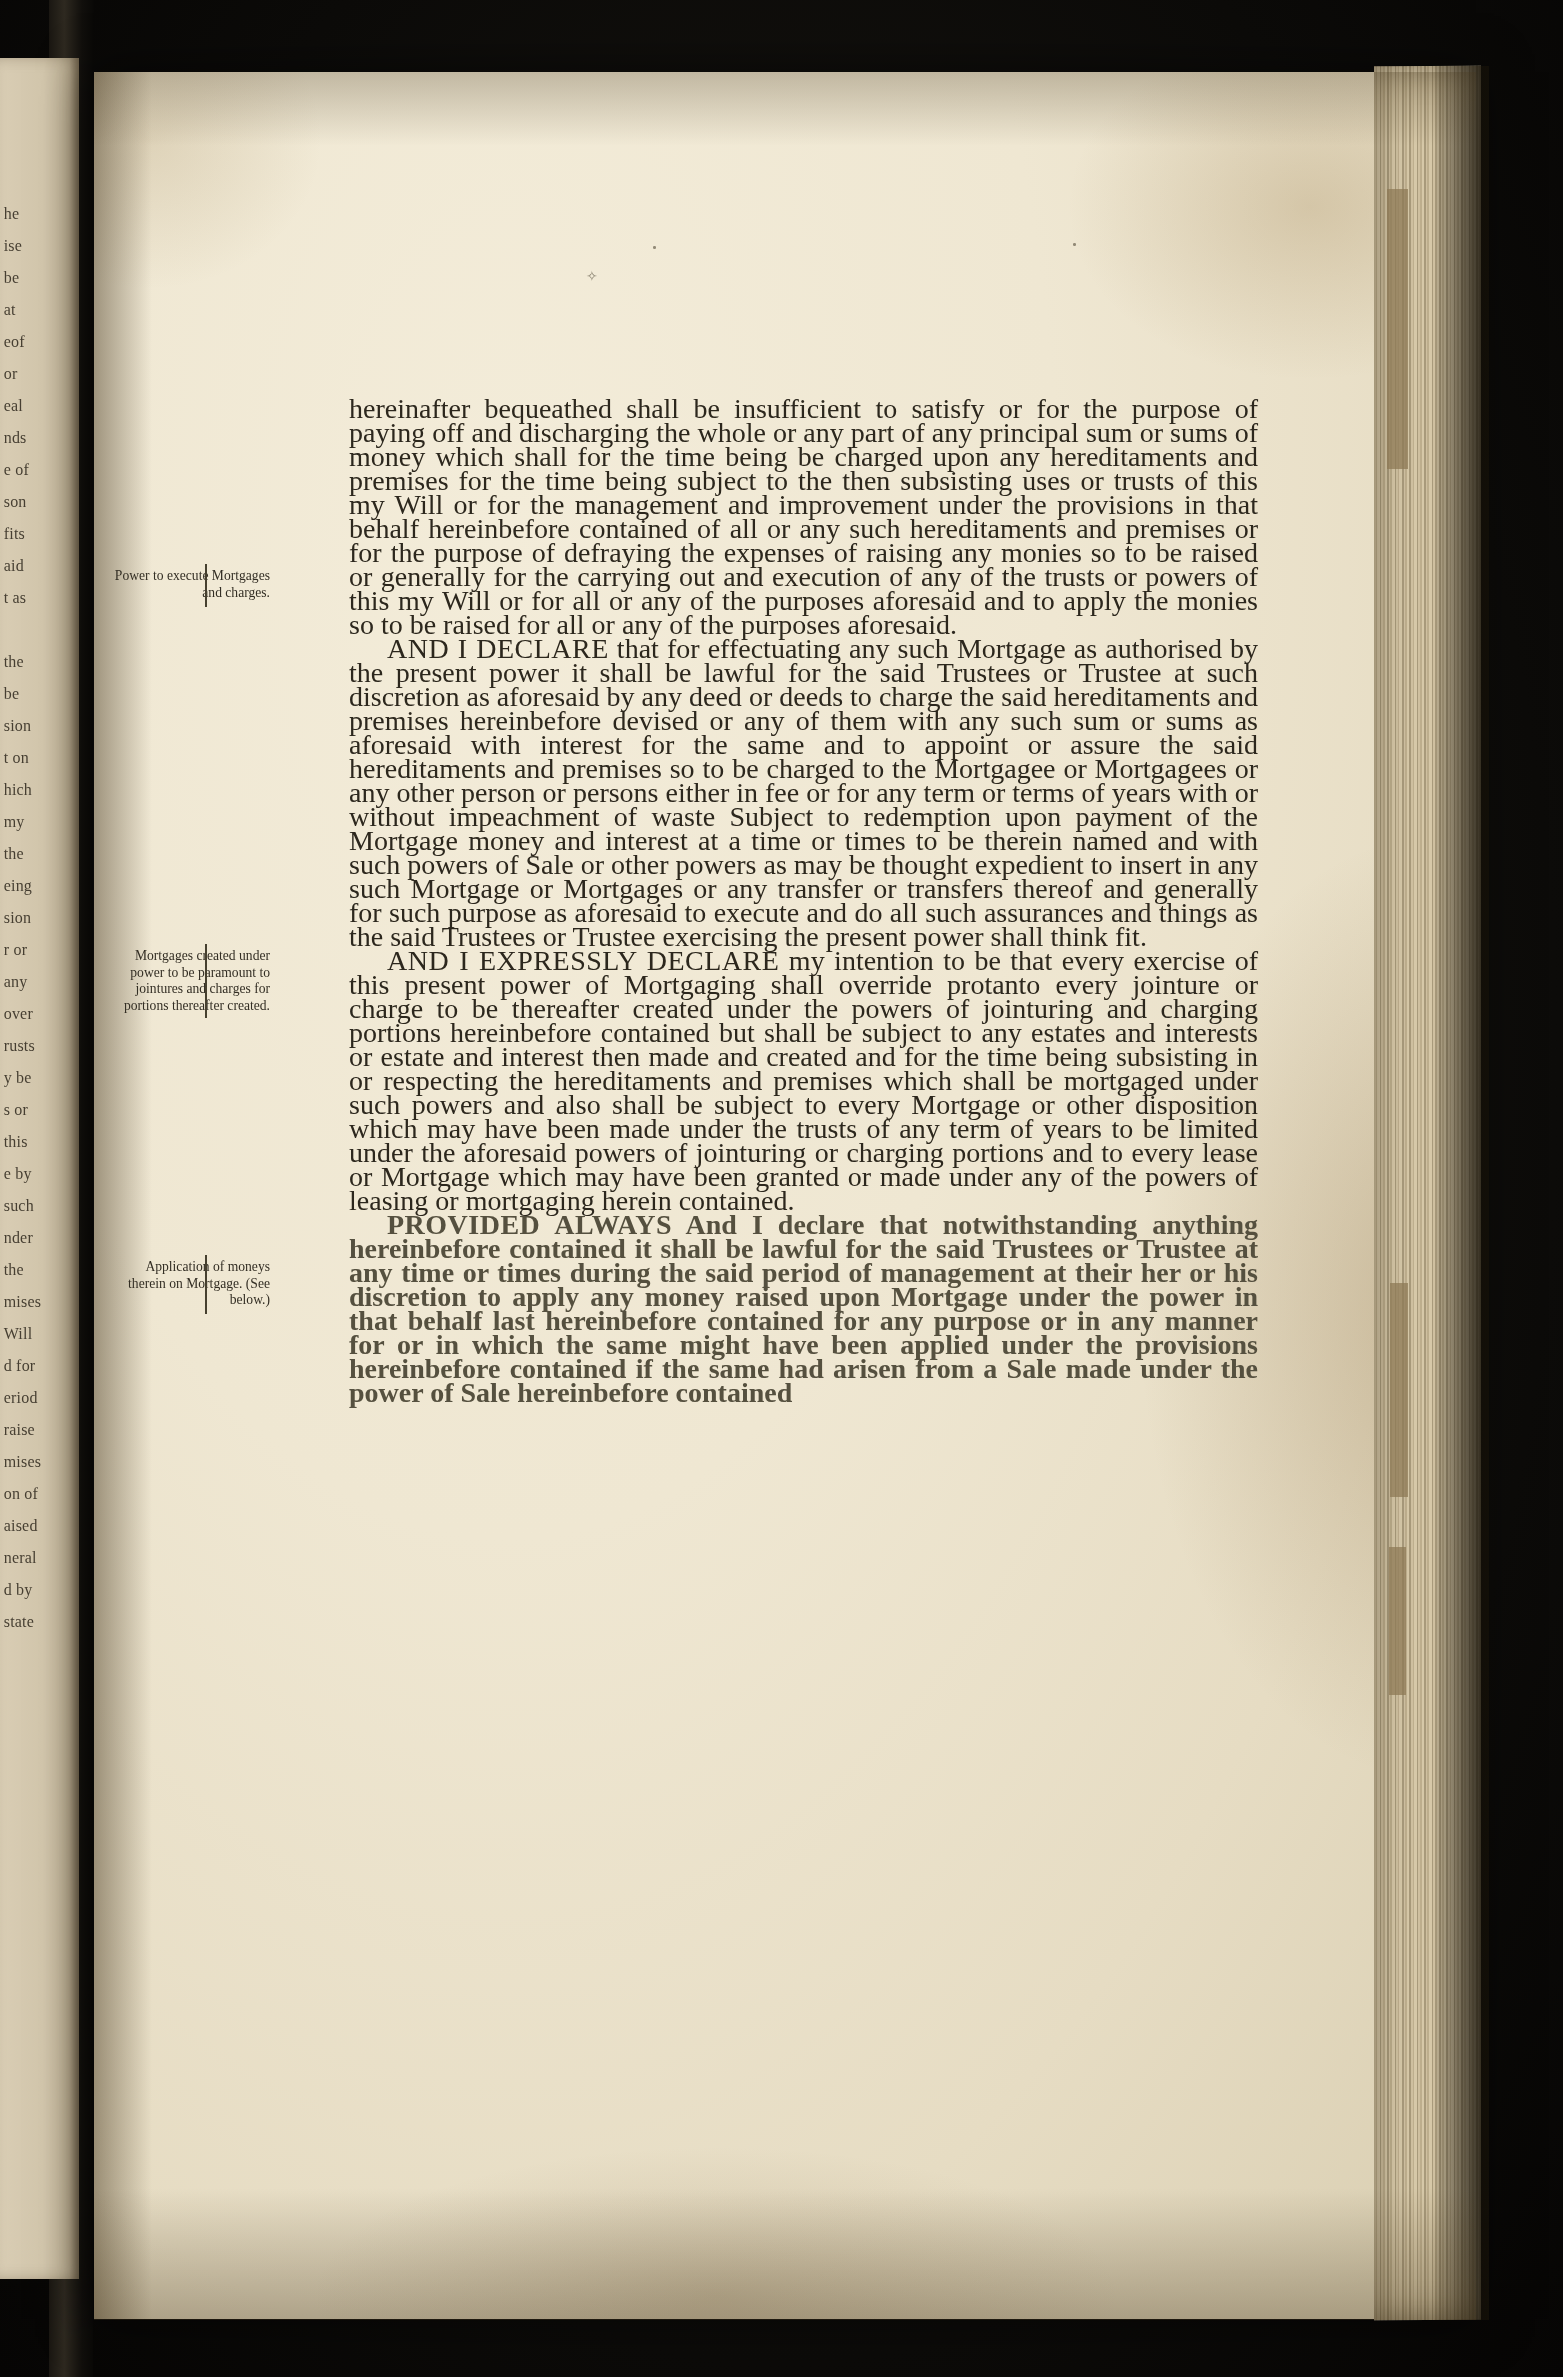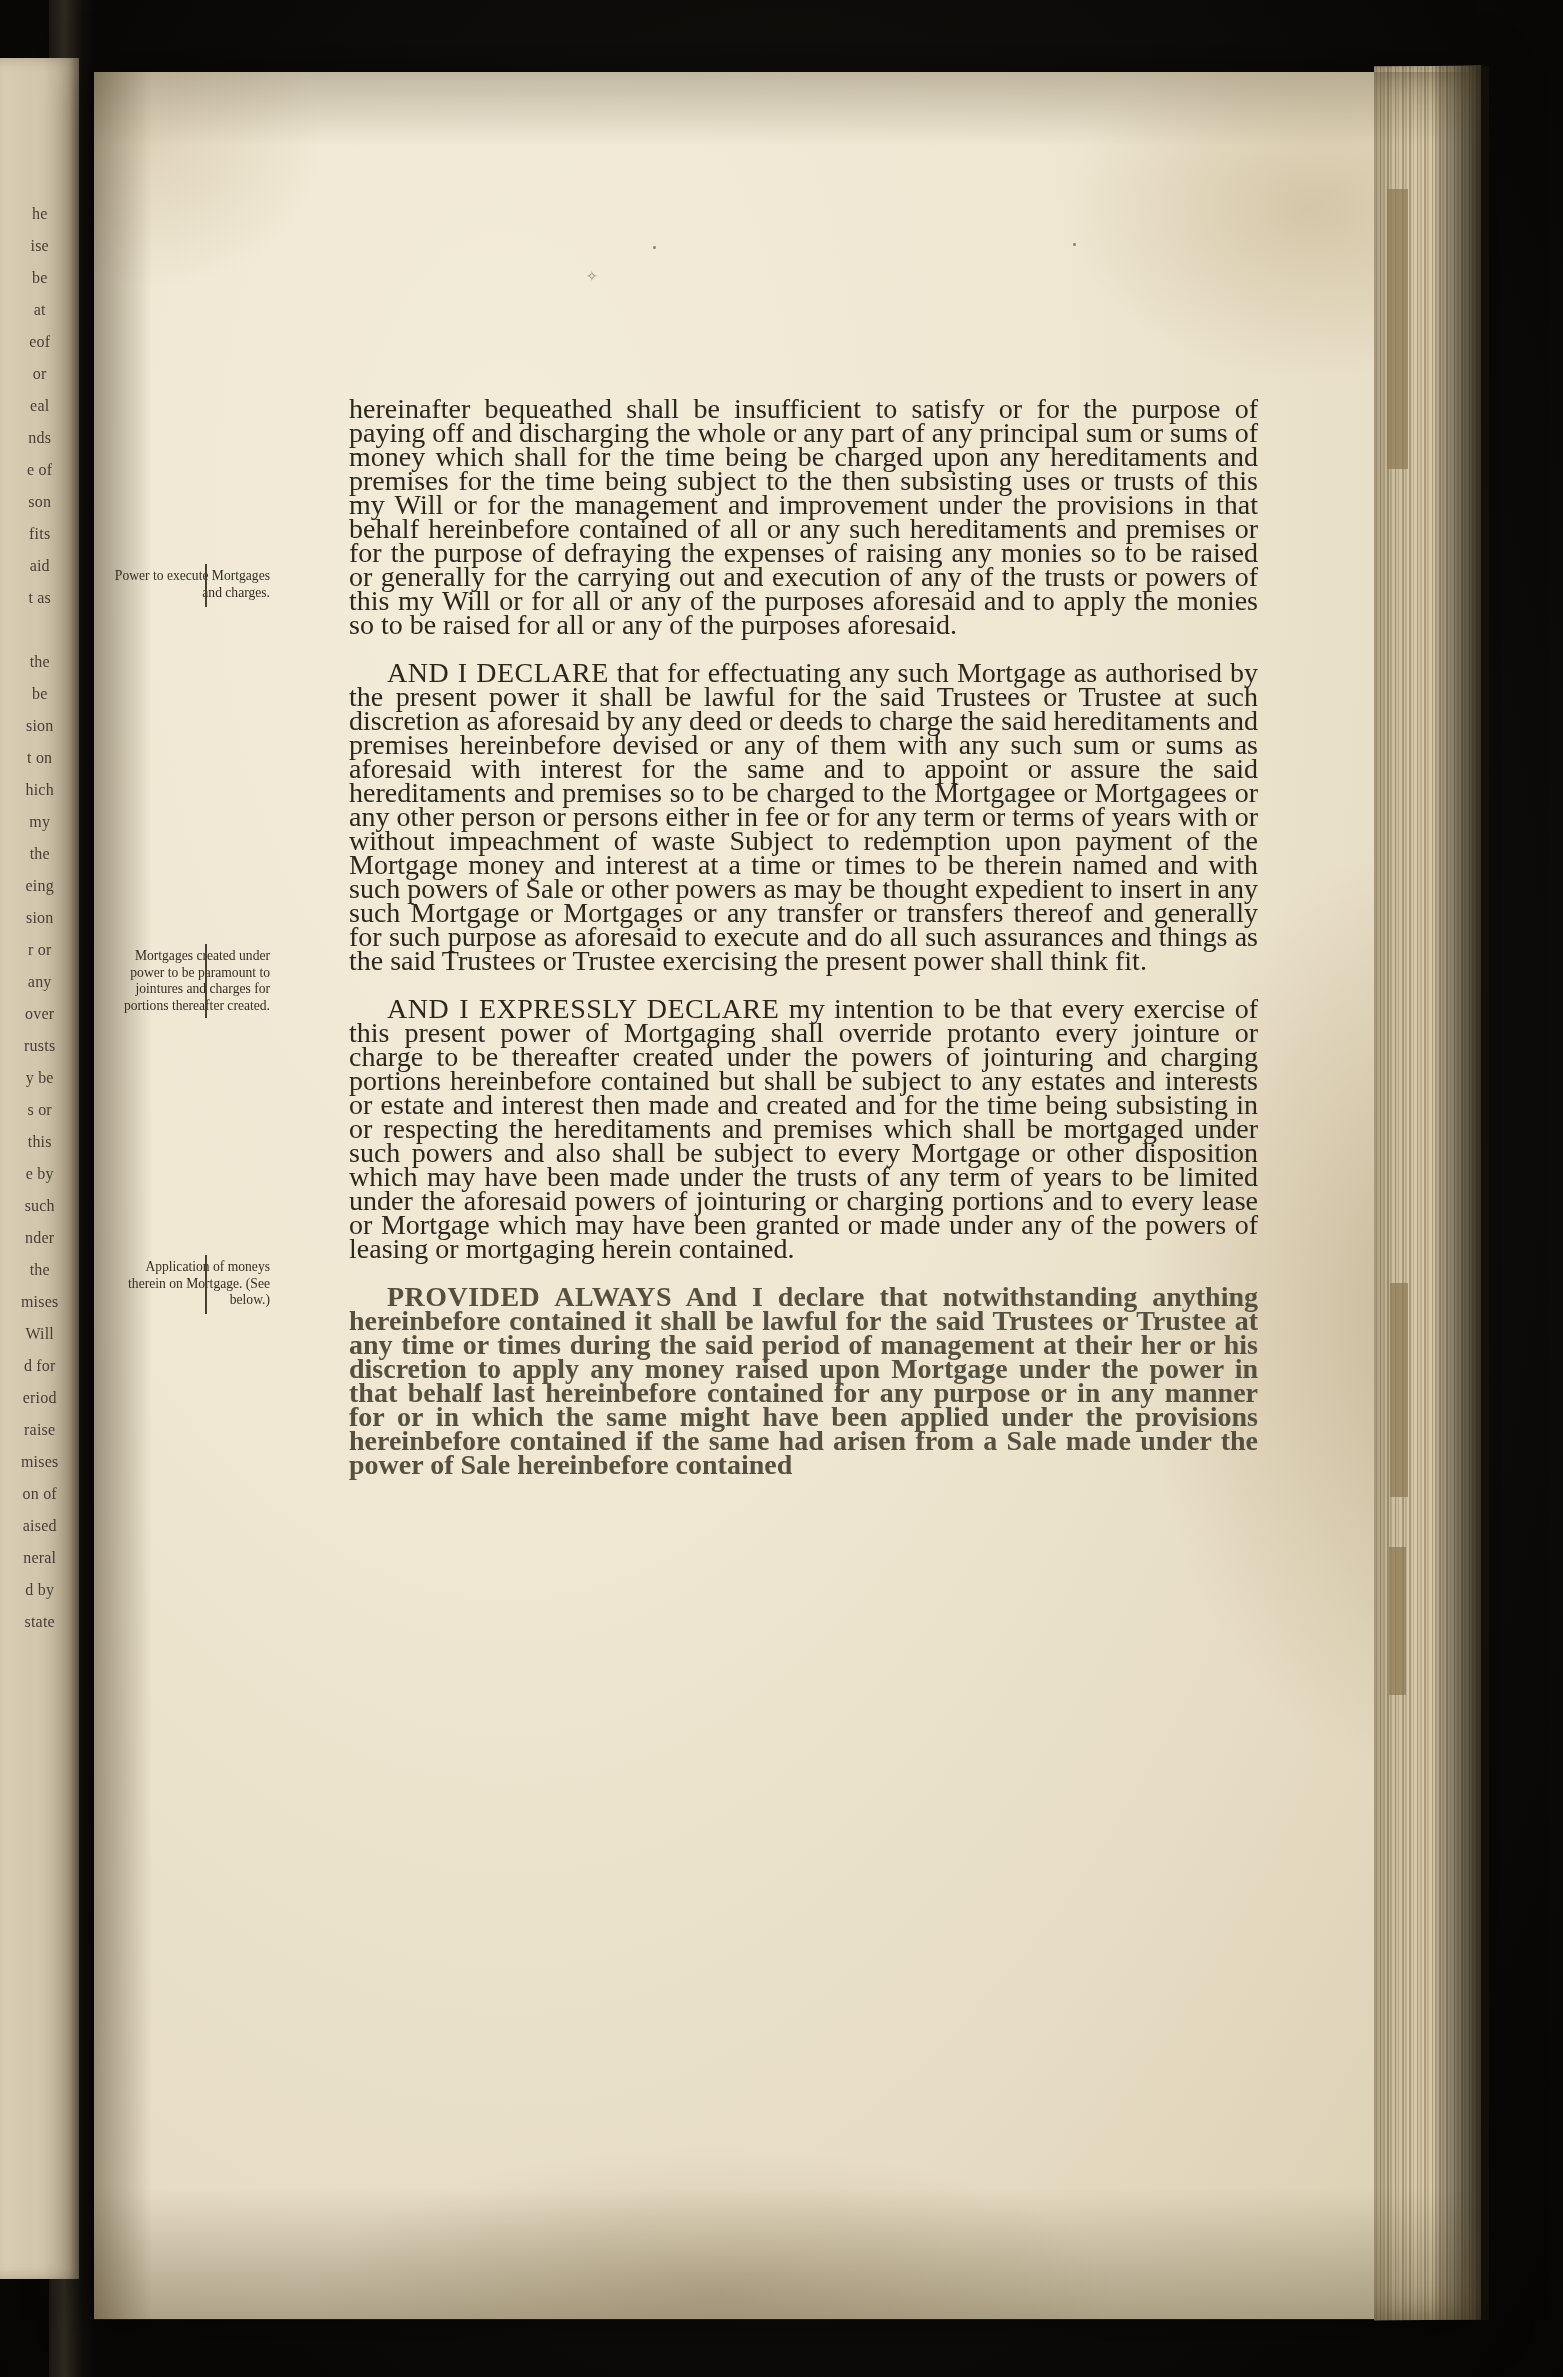--- a/index.html
+++ b/index.html
@@ -42,21 +42,21 @@
     width: 79px;
     height: 2221px;
     background: linear-gradient(to right, #d9cdb4 0%, #d2c6ac 55%, #b8ab90 88%, #8d8069 100%);
     box-shadow: inset -8.2px 0 18px -6.6px rgba(60,48,28,0.65);
   }
   .left-page .lp-text {
     position: absolute;
     right: 3.3px;
     top: 140px;
     width: 72px;
-    text-align: center;
+    text-align: left;
     font-size: 16px;
     line-height: 32px;
     color: #3b3428;
     white-space: pre;
     letter-spacing: 0.2px;
     opacity: 0.92;
   }
 
   
   .right-page {
@@ -139,21 +139,20 @@
     line-height: 24px;
     color: #2c271d;
     text-align: justify;
     text-justify: inter-word;
   }
   .body-col p {
     margin: 0;
   }
   .body-col p.indent {
     text-indent: 38px;
-    margin-top: 24px;
   }
   .lead {
     font-variant: normal;
     letter-spacing: 0.5px;
   }
   .fade-1 { color: #55503f; font-weight: bold; }
 
   
   .marginalia {
     position: absolute;

